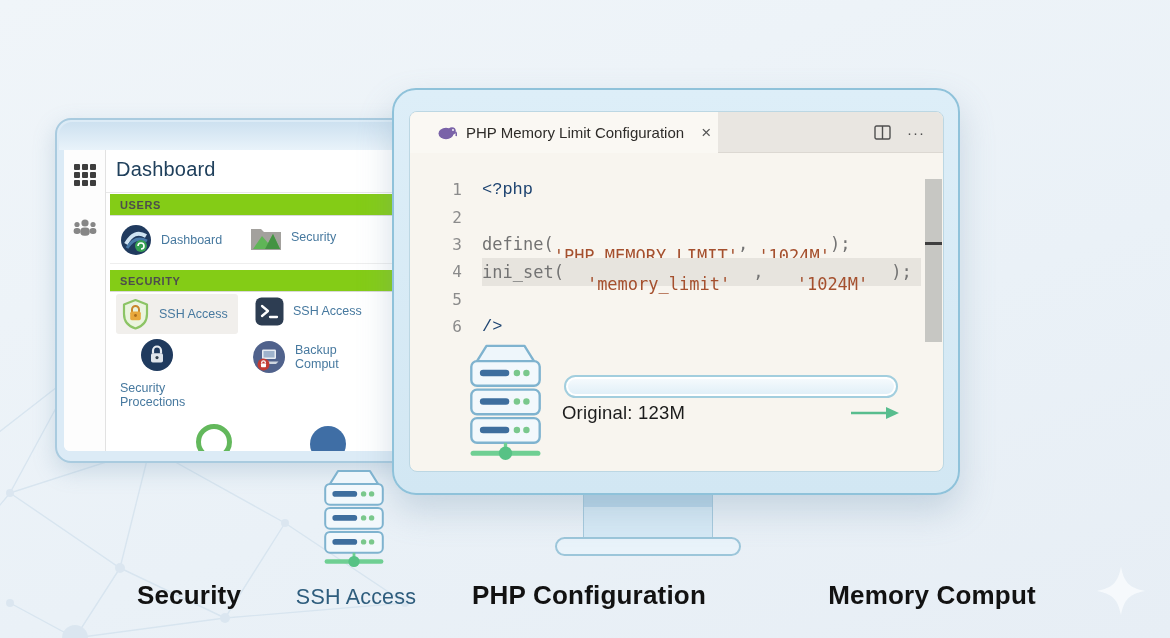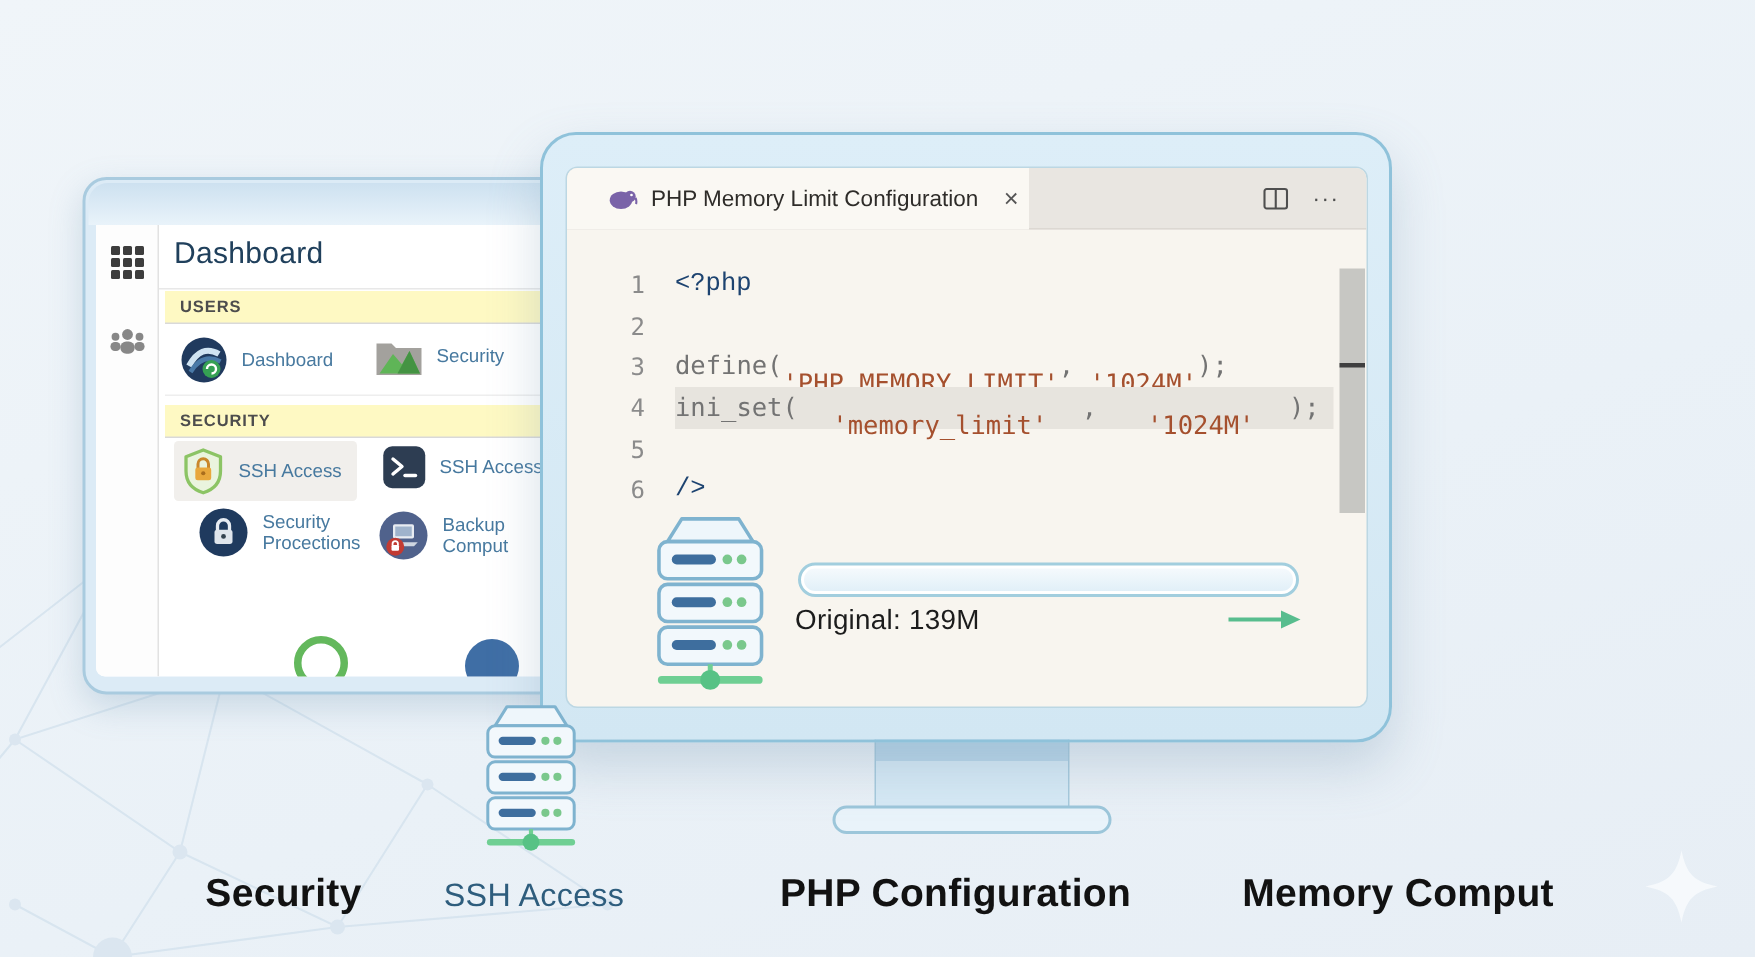--- a/index.html
+++ b/index.html
@@ -28,48 +28,48 @@
   .dash-content { position:relative; width:100%; height:100%; background:#fff;
     border-radius:0 0 6px 6px; overflow:hidden; }
   .dash-sidebar { position:absolute; left:0; top:0; width:42px; height:100%;
     background:#fdfdfd; border-right:1px solid #e2e2e2;
     display:flex; flex-direction:column; align-items:center; padding-top:14px; gap:32px; }
   .dash-main { position:absolute; left:42px; top:0; right:0; height:100%; }
   .dash-title { position:absolute; left:10px; top:8px; font-size:20px; font-weight:500;
     color:#20405c; letter-spacing:.2px; }
   .dash-title-divider { position:absolute; left:0; right:0; top:42px; height:1px; background:#e8e8e8; }
   .sect-header { position:absolute; left:4px; right:0; height:22px;
-    background:#fef9c3; border-bottom:1px solid #d9d9d9;
+    background:#84cc16; border-bottom:1px solid #d9d9d9;
     font-size:11px; font-weight:bold; color:#4d4d4d; letter-spacing:.6px;
     display:flex; align-items:center; padding-left:10px; }
   .sect-users { top:44px; } .sect-security { top:120px; } .sect-dashboards { top:238px; }
   .dash-card { position:absolute; left:4px; right:0; }
   .users-card { top:66px; height:48px; border-bottom:1px solid #eee; }
   .security-card { top:142px; height:90px; }
   .dash-item { position:absolute; display:flex; align-items:center; gap:9px; cursor:pointer; }
   .dash-item-label { font-size:12.5px; color:#47799f; line-height:1.15; max-width:74px; }
   .di-u0 { left:10px; top:8px; } .di-u1 { left:140px; top:8px; }
   .di-s0 { left:6px; top:2px; width:122px; height:40px; padding-left:5px;
            background:#f1efec; border-radius:3px; }
   .di-s1 { left:145px; top:5px; }
-  .di-s2 { left:22px; top:46px; } .di-s3 { left:142px; top:48px; }
+  .di-s2 { left:10px; top:46px;flex-direction:column; } .di-s3 { left:142px; top:48px; }
   .partial-row { position:absolute; left:4px; right:0; top:260px; height:40px; }
   .ring-green { position:absolute; left:86px; top:14px; width:36px; height:36px;
     border-radius:50%; border:5px solid #63b85c; background:#fff; }
   .circle-blue { position:absolute; left:200px; top:16px; width:36px; height:36px;
     border-radius:50%; background:#3f6ea5; }
 
   
   .stand-neck { position:absolute; left:583px; top:490px; width:130px; height:50px;
     background:linear-gradient(180deg,#b9d6e9 0 34%,#d6e9f5 34%);
     border:1px solid #a6c9dc; z-index:1; }
   .stand-base { position:absolute; left:555px; top:537px; width:186px; height:19px;
     border-radius:10px; background:#e9f3fa; border:2px solid #9cc6da; z-index:1; }
   .monitor {
-    position:absolute; left:360px; top:88px; width:568px; height:407px;
+    position:absolute; left:392px; top:88px; width:568px; height:407px;
     background:linear-gradient(180deg,#ddeef8,#d2e7f3);
     border:2px solid #8fc2da; border-radius:24px;
     box-shadow:0 16px 34px rgba(115,150,175,.3); z-index:2;
   }
   .screen { position:absolute; left:15px; top:21px; width:535px; height:361px;
     background:#f8f5ef; border:1px solid #bcd7e3; border-radius:8px; overflow:hidden; }
 
   
   .titlebar { position:absolute; left:0; top:0; right:0; height:41px;
     background:#e9e6e1; border-bottom:1px solid #dcd8d2; }
@@ -107,21 +107,21 @@
     font-size:18.5px; font-weight:500; color:#1c1c1c; letter-spacing:.2px; }
 
   
   .ssh-server { position:absolute; left:314px; top:466px; z-index:2; }
 
   
   .caption { position:absolute; transform:translateX(-50%); white-space:nowrap;
     font-weight:bold; font-size:26px; color:#121212; letter-spacing:.2px; }
   .cap-security { left:189px; top:580px; }
   .cap-ssh { left:356px; top:585px; font-size:21.5px; font-weight:500; color:#2e5d7d; }
-  .cap-php { left:589px; top:580px;margin-left:48px; }
+  .cap-php { left:589px; top:580px; }
   .cap-mem { left:932px; top:580px; }
 
   .icon-btn { cursor:pointer; }
 </style>
 </head>
 <body>
 
 <div class="canvas">
 
   <svg width="0" height="0" style="position:absolute">
@@ -340,21 +340,21 @@
 
       <svg class="mem-server" width="95" height="122" viewBox="0 0 100 128">
         <use href="#server-stack"></use>
       </svg>
 
       <div class="progress-bar">
         <div class="progress-fill"></div>
       </div>
 
       <div class="mem-labels">
-        <span>Original: 139M</span>
+        <span>Original: 123M</span>
         <svg width="50" height="16" viewBox="0 0 50 16">
           <line x1="1" y1="8" x2="36" y2="8" stroke="#58bd8e" stroke-width="2.6"></line>
           <polygon points="36,2 49,8 36,14" fill="#58bd8e"></polygon>
         </svg>
       </div>
 
     </div>
   </div>
 
   <svg class="ssh-server" width="80" height="103" viewBox="0 0 100 128">

